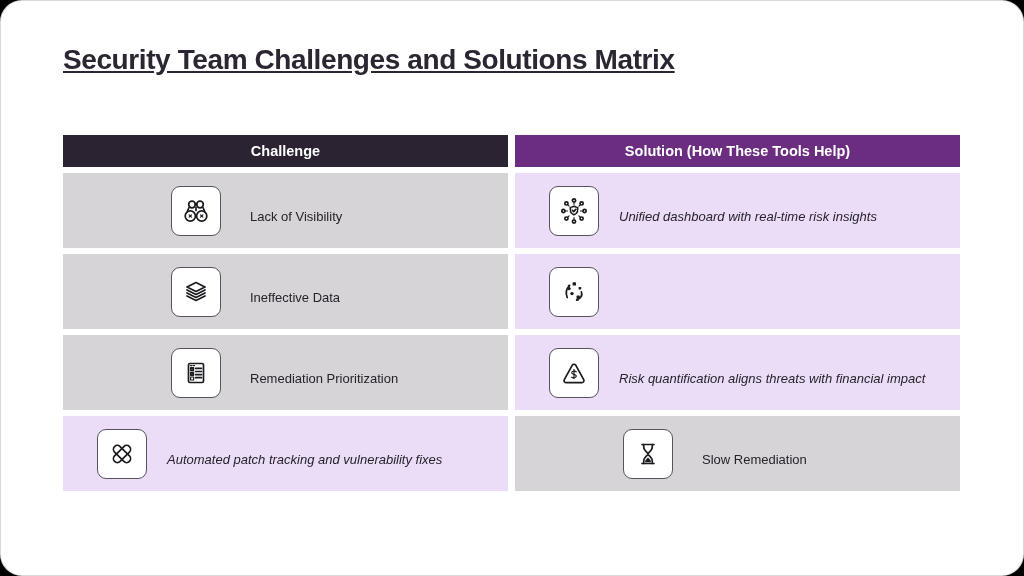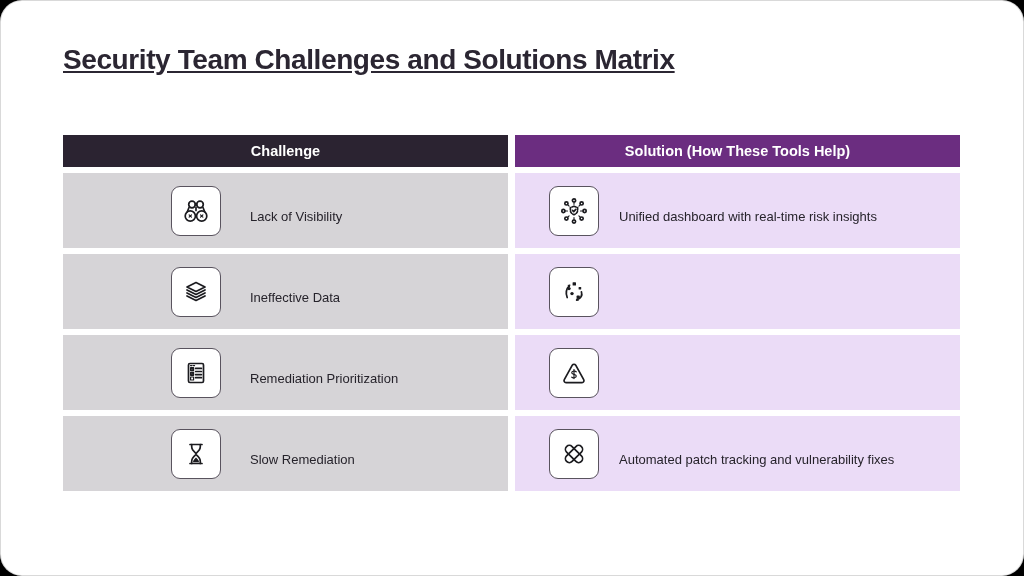--- a/index.html
+++ b/index.html
@@ -18,21 +18,21 @@
     display:grid; grid-template-columns:1fr 1fr; column-gap:7px; row-gap:6px;
   }
   .hdr {
     height:32px; display:flex; align-items:center; justify-content:center;
     color:#ffffff; font-weight:bold; font-size:14.5px;
   }
   .hdr-challenge { background:#2b2331; }
   .hdr-solution  { background:#6b2d80; }
   .cell { height:75px; display:flex; align-items:center; box-sizing:border-box; }
   .cell-challenge { background:#d6d4d7; padding-left:108px; }
-  .cell-solution  { background:#ebdcf7; padding-left:34px; }
+  .cell-solution  { background:#ebdcf7; padding-left:34px;font-style:italic; }
   .cell-challenge .label { margin-left:29px; }
   .cell-solution  .label { margin-left:20px; }
   .icon-box {
     width:48px; height:48px; flex:0 0 auto;
     background:#ffffff; border:1px solid #59535e; border-radius:9px;
     display:flex; align-items:center; justify-content:center;
   }
   .icon-box svg { width:32px; height:32px; stroke:#1b1b1f; fill:none;
                   stroke-width:1.7; stroke-linecap:round; stroke-linejoin:round; }
   .icon-box svg .fill { fill:#1b1b1f; stroke:none; }
@@ -130,37 +130,38 @@
       <span class="label">Remediation Prioritization</span>
     </div>
     <div class="cell cell-solution">
       <span class="icon-box">
         <svg viewBox="0 0 32 32">
           <path d="M14.3 8.2 a2 2 0 0 1 3.4 0 l8 14.4 a2 2 0 0 1 -1.7 3 H8 a2 2 0 0 1 -1.7 -3 z"></path>
           <path class="thin" d="M16 12.6 v9"></path>
           <path class="thin" d="M18.3 14.8 c-.7 -1 -4.6 -1.1 -4.6 1 c0 2 4.6 1.2 4.6 3.3 c0 2.1 -3.9 2 -4.6 1"></path>
         </svg>
       </span>
+      <span class="label">Risk quantification aligns threats with financial impact</span>
     </div>
 
+    <div class="cell cell-solution">
+      <span class="icon-box">
+        <svg viewBox="0 0 32 32">
+          <rect x="5.5" y="12.1" width="21" height="7.8" rx="3.9" transform="rotate(45 16 16)"></rect>
+          <rect x="5.5" y="12.1" width="21" height="7.8" rx="3.9" transform="rotate(-45 16 16)"></rect>
+        </svg>
+      </span>
+      <span class="label">Automated patch tracking and vulnerability fixes</span>
+    </div>
     <div class="cell cell-challenge">
       <span class="icon-box">
         <svg viewBox="0 0 32 32">
           <path d="M10 6.5 h12 M10 25.5 h12"></path>
           <path d="M11.7 6.5 v2.3 c0 3.1 2.1 4.7 4.3 6.6 c2.2 -1.9 4.3 -3.5 4.3 -6.6 v-2.3"></path>
           <path d="M11.7 25.5 v-2.3 c0 -3.1 2.1 -4.7 4.3 -6.6 c2.2 1.9 4.3 3.5 4.3 6.6 v2.3"></path>
           <path class="fill" d="M12.9 24.2 c0.5 -2.2 1.7 -3.4 3.1 -4.6 c1.4 1.2 2.6 2.4 3.1 4.6 z"></path>
         </svg>
       </span>
       <span class="label">Slow Remediation</span>
     </div>
-    <div class="cell cell-solution">
-      <span class="icon-box">
-        <svg viewBox="0 0 32 32">
-          <rect x="5.5" y="12.1" width="21" height="7.8" rx="3.9" transform="rotate(45 16 16)"></rect>
-          <rect x="5.5" y="12.1" width="21" height="7.8" rx="3.9" transform="rotate(-45 16 16)"></rect>
-        </svg>
-      </span>
-      <span class="label">Automated patch tracking and vulnerability fixes</span>
-    </div>
 
   </div>
 </div>
 
 </body></html>

